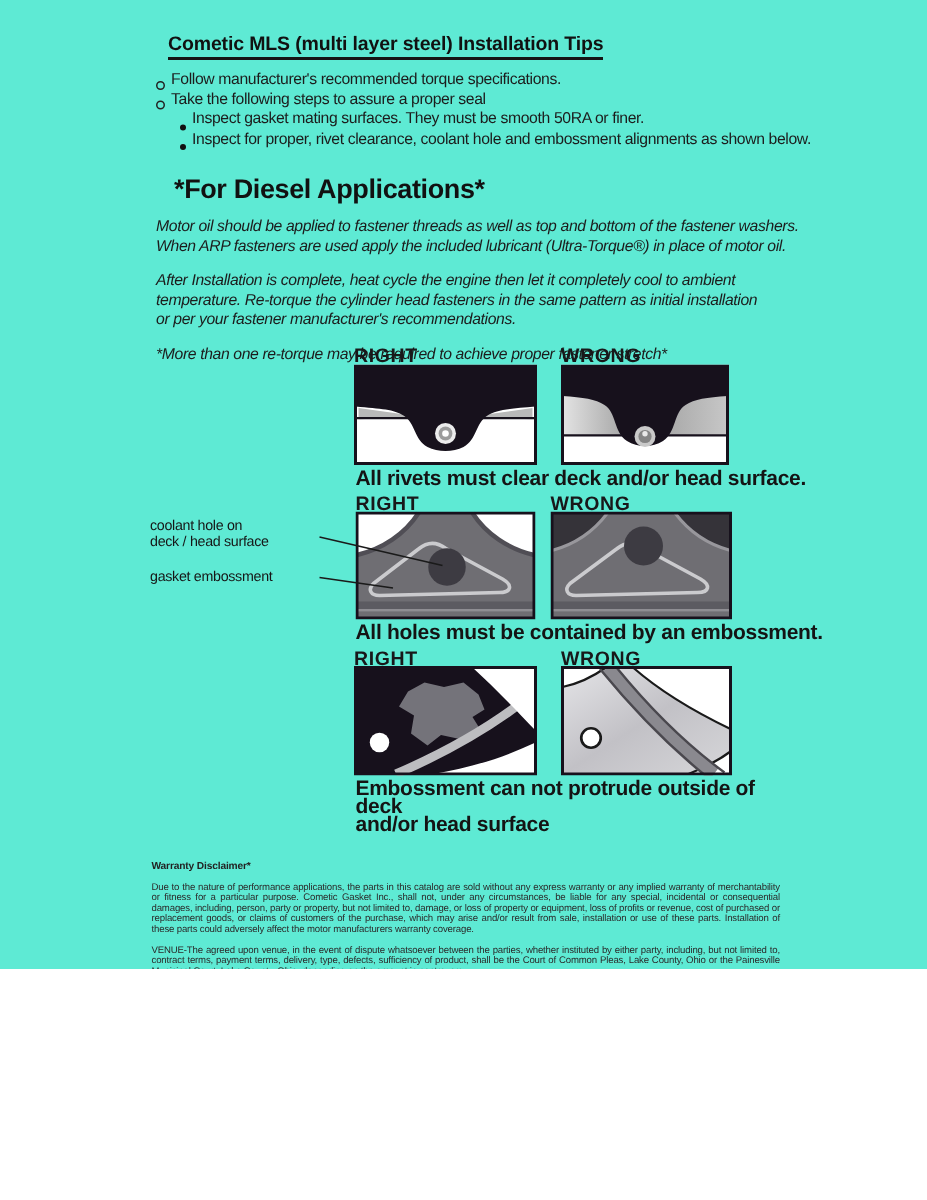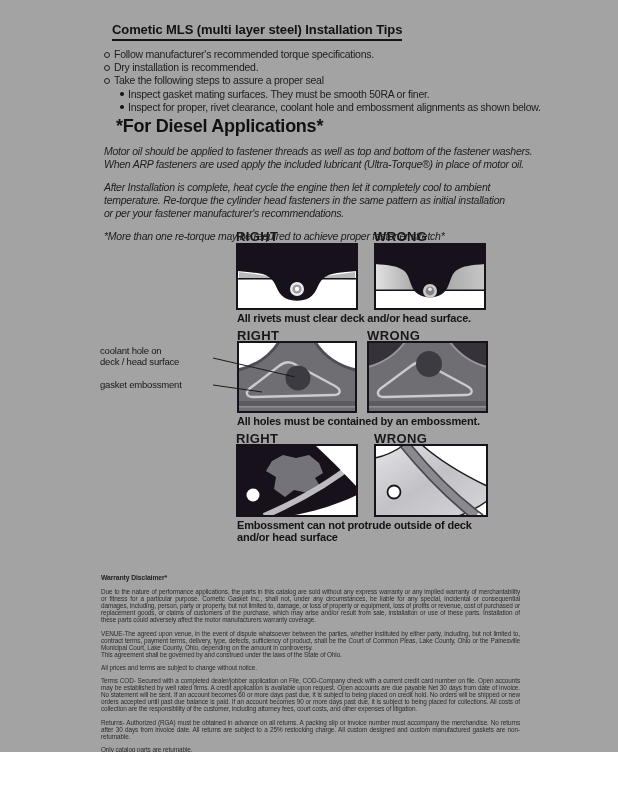--- a/index.html
+++ b/index.html
@@ -1,41 +1,41 @@
 <!DOCTYPE html>
 <html><head>
 <meta charset="utf-8">
 <style>
   html,body{margin:0;padding:0;background:#ffffff;}
   .page{
-    position:relative;width:618px;height:752px;background:#a3a3a3;overflow:hidden;
+    position:relative;width:618px;height:646px;background:#5eead4;overflow:hidden;
     font-family:"Liberation Sans", sans-serif;color:#1c1c1c;
   }
   .prewrap{white-space:pre-line;}
 
   
   .intro{position:absolute;left:104px;top:20px;width:452px;}
   .title{
     display:inline-block;font-size:13px;font-weight:bold;letter-spacing:-0.1px;
     margin:0 0 7px 8px;padding-bottom:2px;border-bottom:2px solid #151515;color:#111;
   }
-  .b-row{display:flex;align-items:flex-start;line-height:13.2px;font-size:10.5px;letter-spacing:-0.25px;}
+  .b-row{display:flex;align-items:flex-end;line-height:13.2px;font-size:10.5px;letter-spacing:-0.25px;}
   .b-row.sub{margin-left:16px;}
   .ring{flex:0 0 auto;width:4px;height:4px;border:1px solid #222;border-radius:50%;margin:4px 4px 0 0;}
   .dot{flex:0 0 auto;width:4px;height:4px;background:#111;border-radius:50%;margin:4.5px 4px 0 0;}
 
   
   .diesel{position:absolute;left:104px;top:116px;width:452px;font-size:10.5px;letter-spacing:-0.25px;}
   .diesel h2{font-size:18px;font-weight:bold;margin:0 0 8px 12px;color:#111;}
   .diesel p{margin:0 0 10px 0;line-height:13px;font-style:italic;}
 
   
   .rw-label{position:absolute;font-size:13px;font-weight:600;letter-spacing:0.4px;color:#18181a;}
   .dbox{position:absolute;display:block;}
-  .dcaption{position:absolute;font-size:11px;font-weight:bold;letter-spacing:-0.2px;line-height:12px;color:#141414;}
+  .dcaption{position:absolute;font-size:14px;font-weight:bold;letter-spacing:-0.2px;line-height:12px;color:#141414;}
   .callout{position:absolute;left:100px;width:112px;text-align:left;font-size:9.5px;line-height:11px;letter-spacing:-0.2px;color:#161616;}
   .leaders{position:absolute;left:100px;top:330px;width:210px;height:75px;pointer-events:none;}
 
   
   .legal{position:absolute;left:101px;top:574px;width:419px;font-size:6.4px;line-height:7.1px;letter-spacing:-0.1px;color:#2b2b2b;}
   .legal h3{font-size:6.8px;font-weight:bold;margin:0 0 7px 0;color:#222;}
   .legal p{margin:0 0 6px 0;text-align:justify;}
 
   .page-code{position:absolute;left:386px;top:755px;font-size:10px;letter-spacing:0.2px;color:#2a2a2a;font-style:italic;}
 </style>
@@ -43,24 +43,20 @@
 <body>
 
 <div class="page">
 
   <section class="intro">
     <h1 class="title">Cometic MLS (multi layer steel) Installation Tips</h1>
     <div>
       <div class="b-row">
         <span class="ring"></span>
         <span>Follow manufacturer's recommended torque specifications.</span>
-      </div>
-      <div class="b-row">
-        <span class="ring"></span>
-        <span>Dry installation is recommended.</span>
       </div>
       <div class="b-row">
         <span class="ring"></span>
         <span>Take the following steps to assure a proper seal</span>
       </div>
       <div class="b-row sub">
         <span class="dot"></span>
         <span>Inspect gasket mating surfaces.  They must be smooth 50RA or finer.</span>
       </div>
       <div class="b-row sub">

